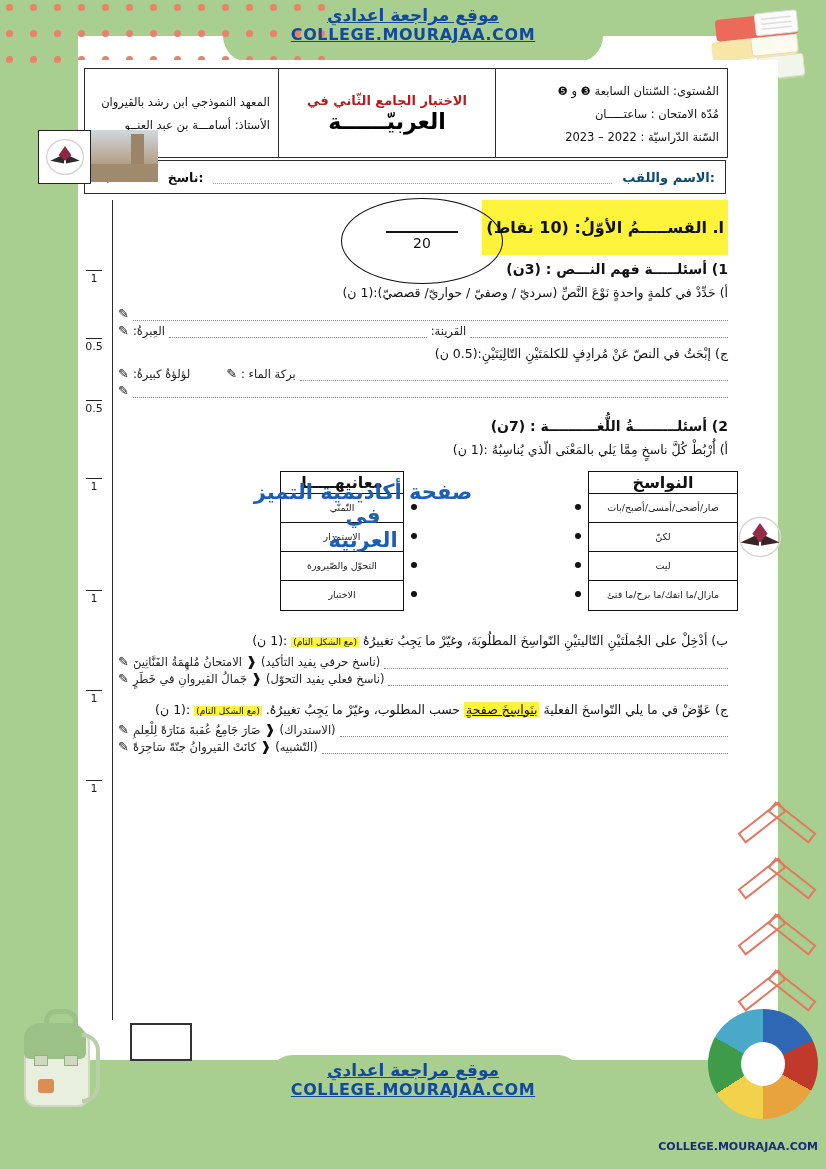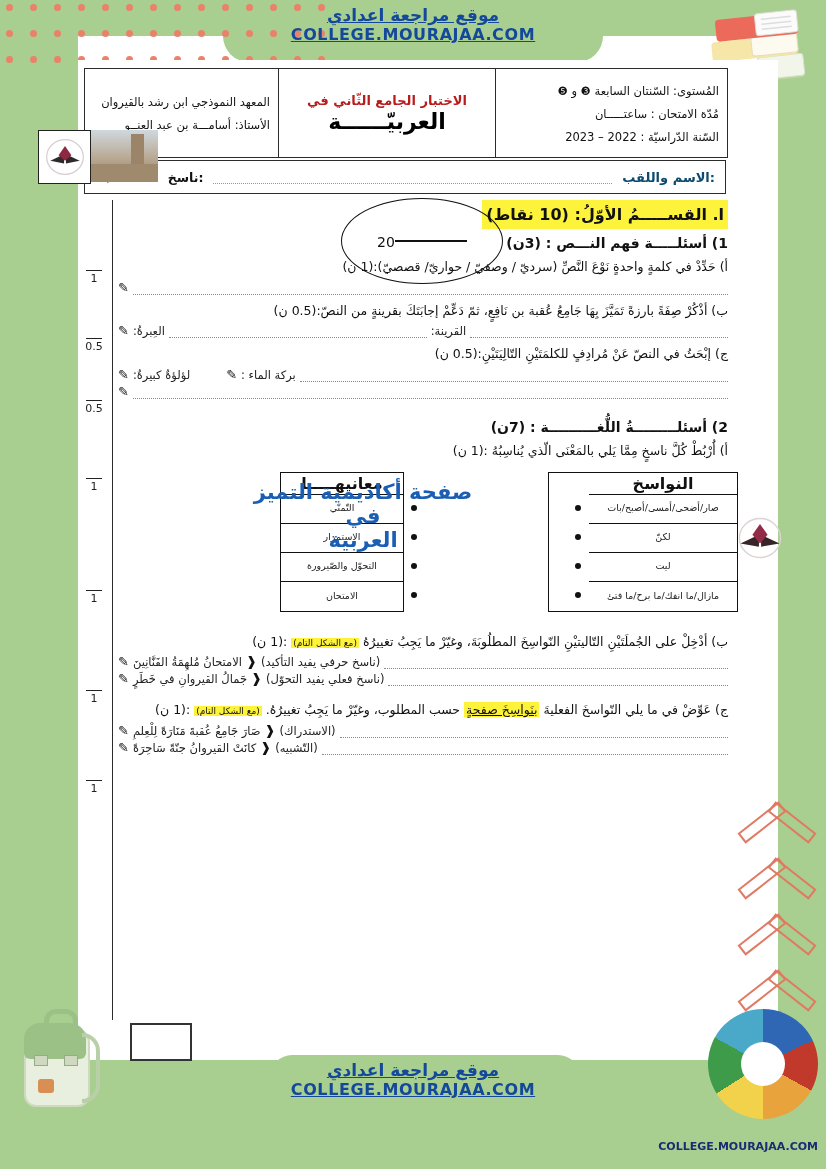--- a/index.html
+++ b/index.html
@@ -55,47 +55,47 @@
   .sec-val{font-size:11px;color:#333;white-space:nowrap;}
 
   
   .rail{position:absolute;left:0;top:140px;width:34px;height:820px;border-right:1.6px solid #2b2b2b;}
   .mark{position:absolute;left:2px;width:28px;text-align:center;font-size:11px;color:#222;}
   .mark i{display:block;width:16px;height:0;border-top:1.3px solid #222;margin:0 auto 1px;font-style:normal;}
 
   
   .col{position:absolute;left:40px;top:140px;width:610px;direction:rtl;}
 
-  .sec-title{display:inline-block;font-size:16px;font-weight:bold;color:#111;background:#fdf33a;padding:5px 4px;}
+  .sec-title{display:inline-block;font-size:16px;font-weight:bold;color:#111;background:#fdf33a;padding:18px 4px;}
   .q-title{font-size:14px;font-weight:bold;color:#111;margin-top:6px;}
   .q{font-size:12.5px;color:#111;line-height:1.65;margin-top:6px;}
   .q .small{font-size:9px;background:#fdf33a;padding:0 2px;}
   .ul-hl{background:#fdf33a;text-decoration:underline;padding:0 2px;}
   .ans{display:flex;flex-direction:row;align-items:flex-end;gap:4px;margin-top:2px;font-size:11.5px;color:#222;}
   .ans .dots-line{flex:1;border-bottom:1.5px dotted #8a8a8a;height:11px;}
   .pen{font-size:13px;color:#111;}
 
-  .score-circle{position:absolute;right:225px;top:-2px;width:160px;height:84px;border:1.8px solid #111;border-radius:50%;display:flex;flex-direction:row;align-items:center;justify-content:center;}
+  .score-circle{position:absolute;right:225px;top:-2px;width:160px;height:84px;border:1.8px solid #111;border-radius:50%;display:flex;flex-direction:column;align-items:center;justify-content:center;}
   .score-circle .bar{width:72px;height:0;border-top:2px solid #111;}
   .score-circle .den{font-size:14px;color:#111;margin-top:2px;}
 
   
   .thumbs{position:absolute;left:-40px;top:70px;width:120px;height:52px;display:flex;}
   .thumb-logo{width:52px;height:52px;border:1.2px solid #222;background:#fff;display:flex;align-items:center;justify-content:center;}
   .thumb-photo{width:68px;height:52px;background:linear-gradient(180deg,#cfd8de 0%,#b9a892 55%,#8e7a63 100%);position:relative;overflow:hidden;}
   .thumb-photo .tower{position:absolute;right:14px;top:4px;width:13px;height:38px;background:#9c8468;}
   .thumb-photo .wall{position:absolute;left:0;bottom:0;width:100%;height:18px;background:#a08a6d;}
 
   
   .watermark{position:absolute;right:300px;top:420px;width:230px;text-align:center;color:#1b5fb4;font-size:21px;font-weight:bold;line-height:1.15;direction:rtl;}
 
   
   .match{position:relative;margin-top:10px;height:148px;}
   .mtable{position:absolute;top:0;border:1.4px solid #111;background:#fff;}
-  .mtable.right{right:-10px;width:148px;padding-left:40px;}
+  .mtable.right{right:-10px;width:148px;}
   .mtable.left{right:324px;width:122px;}
   .mrow{border-bottom:1.4px solid #111;height:29px;display:flex;align-items:center;justify-content:center;padding:0 3px;box-sizing:border-box;}
   .mrow:last-child{border-bottom:none;}
   .mhead{font-size:16px;font-weight:bold;color:#111;height:22px;}
   .mcell{font-size:9.5px;color:#222;text-align:center;line-height:1.1;}
   .bullets{position:absolute;top:22px;width:14px;}
   .bullets.br{right:143px;}
   .bullets.bl{right:307px;}
   .bullet{height:29px;display:flex;align-items:center;justify-content:center;}
   .bullet span{width:6px;height:6px;border-radius:50%;background:#111;display:block;}
@@ -267,24 +267,20 @@
       <div class="q">
         <span>أ)</span>
         <span>حَدِّدْ في كلمةٍ واحدةٍ نَوْعَ النَّصِّ (سرديّ / وصفيّ / حواريّ/ قصصيّ):(1 ن)</span>
       </div>
       <div class="ans">
         <span class="dots-line"></span>
         <span class="pen">✎</span>
       </div>
 
       
-      <div class="q">
-        <span>ب)</span>
-        <span>أذْكُرْ صِفَةً بارزةً تَمَيَّزَ بِهَا جَامِعُ عُقبة بن نَافِعٍ، ثمّ دَعِّمْ إجابَتَكَ بقرينةٍ من النصّ:(0.5 ن)</span>
-      </div>
       <div class="ans">
         <span class="dots-line"></span>
         <span>القرينة:</span>
         <span class="dots-line"></span>
         <span>العِبرةُ:</span>
         <span class="pen">✎</span>
       </div>
 
       
       <div class="q">
@@ -353,21 +349,21 @@
           <div class="bullet">
               <span></span>
             </div>
         </div>
 
         <div class="mtable left">
           <div class="mrow mhead">معانيهـــــا</div>
           <div class="mrow mcell">التّمنّي</div>
           <div class="mrow mcell">الاستمرار</div>
           <div class="mrow mcell">التحوّل والصّيرورة</div>
-          <div class="mrow mcell">الامتحان</div>
+          <div class="mrow mcell">الاختبار</div>
         </div>
 
         <svg class="emblem-small" viewBox="0 0 48 48">
           <ellipse cx="24" cy="24" rx="19" ry="18" fill="none" stroke="#ddd2d4" stroke-width="1.3"></ellipse>
           <path d="M6 29 L23 21 L23 32 Z" fill="#3a2326"></path>
           <path d="M42 29 L25 21 L25 32 Z" fill="#3a2326"></path>
           <path d="M24 11 L31 21 L24 29 L17 21 Z" fill="#932c46"></path>
         </svg>
       </div>
 

